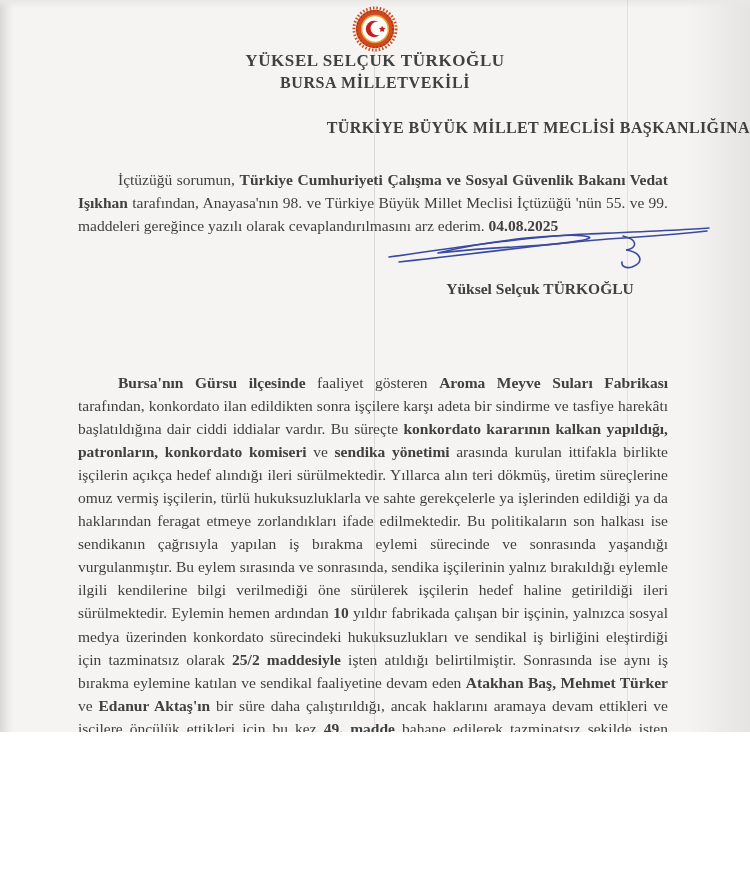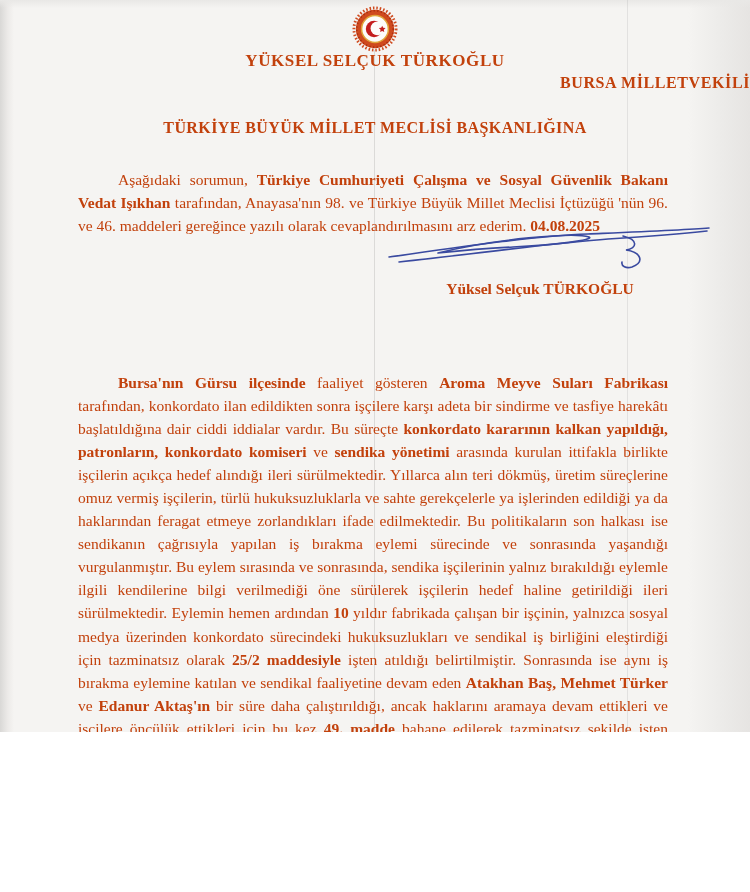--- a/index.html
+++ b/index.html
@@ -1,41 +1,41 @@
 <!DOCTYPE html>
 <html lang="tr"><head>
 <meta charset="utf-8">
 <style>
   html,body{margin:0;padding:0;}
   .page{
     position:relative;
     width:750px;height:732px;
     background:#f5f4f2;
     font-family:"Liberation Serif", serif;
-    color:#c2410c;
+    color:#404040;
     overflow:hidden;
   }
   
   .edge-left{position:absolute;left:0;top:0;bottom:0;width:14px;
     background:linear-gradient(90deg,#d9d8d6 0,#eceae8 55%,rgba(236,234,232,0) 100%);}
   .edge-right{position:absolute;right:0;top:0;bottom:0;width:62px;
     background:linear-gradient(90deg,rgba(233,231,229,0) 0,#ecebe9 55%,#e6e4e2 100%);}
   .edge-top{position:absolute;left:0;right:0;top:0;height:8px;
     background:linear-gradient(180deg,#e9e8e6 0,rgba(233,232,230,0) 100%);}
   .fold{position:absolute;width:1px;background:rgba(150,150,150,.28);}
   .fold.center{left:374px;top:50px;bottom:0;}
   .fold.right{left:627px;top:0;bottom:0;background:rgba(158,158,158,.22);}
 
   .emblem{position:absolute;left:352px;top:6px;width:46px;height:46px;}
 
   .hdr{position:absolute;top:50px;left:0;width:750px;text-align:center;font-weight:bold;}
   .hdr .l1{font-size:17px;letter-spacing:.6px;line-height:22px;}
-  .hdr .l2{font-size:16px;letter-spacing:.6px;line-height:21px;text-align:right;}
+  .hdr .l2{font-size:16px;letter-spacing:.6px;line-height:21px;}
 
-  .salutation{position:absolute;top:119px;left:0;width:750px;text-align:center;
+  .salutation{position:absolute;top:119px;left:0;width:750px;text-align:right;
     font-weight:bold;font-size:16px;letter-spacing:.4px;}
 
   .par{ text-align:justify;font-size:15.5px;line-height:23.1px;text-indent:40px;}
   .intro{position:absolute;top:152px;left:78px;width:590px;}
   .bodypar{position:absolute;top:355px;left:78px;width:590px;}
   .b{font-weight:bold;}
 
   .signature{position:absolute;left:383px;top:221px;width:332px;height:58px;}
   .sigblock{position:absolute;top:278px;left:400px;width:280px;text-align:center;
     font-weight:bold;font-size:15.5px;line-height:21px;}
@@ -63,21 +63,21 @@
     <path d="M31.5 20.5 l1.05 2.25 2.45 .3 -1.8 1.7 .47 2.43 -2.17 -1.2 -2.17 1.2 .47 -2.43 -1.8 -1.7 2.45 -.3 Z" fill="#c41e1e"></path>
   </svg>
 
   <div class="hdr">
     <div class="l1">YÜKSEL SELÇUK TÜRKOĞLU</div>
     <div class="l2">BURSA MİLLETVEKİLİ</div>
   </div>
 
   <div class="salutation">TÜRKİYE BÜYÜK MİLLET MECLİSİ BAŞKANLIĞINA</div>
 
-  <p class="par intro"><span>Aşağıdaki sorumun, </span><span class="b">Türkiye Cumhuriyeti Çalışma ve Sosyal Güvenlik Bakanı Vedat Işıkhan</span><span> tarafından, Anayasa'nın 98. ve Türkiye Büyük Millet Meclisi İçtüzüğü 'nün 96. ve 46. maddeleri gereğince yazılı olarak cevaplandırılmasını arz ederim. </span><span class="b">04.08.2025</span></p>
+  <p class="par intro"><span>İçtüzüğü sorumun, </span><span class="b">Türkiye Cumhuriyeti Çalışma ve Sosyal Güvenlik Bakanı Vedat Işıkhan</span><span> tarafından, Anayasa'nın 98. ve Türkiye Büyük Millet Meclisi İçtüzüğü 'nün 55. ve 99. maddeleri gereğince yazılı olarak cevaplandırılmasını arz ederim. </span><span class="b">04.08.2025</span></p>
 
   <svg class="signature" viewBox="0 0 332 58" aria-hidden="true">
     <g fill="none" stroke="#3a4aa0" stroke-width="1.6" stroke-linecap="round">
       <path d="M6,36 C70,27 150,15 205,13 C252,11 302,9 326,7"></path>
       <path d="M16,41 C90,33 170,22 225,18 C272,15 306,12 324,10"></path>
       <path d="M55,32 C110,18 192,11 206,16 C213,19 170,24 130,26 C100,27.5 74,30 55,32"></path>
       <path d="M240,15 C256,19 254,27 243,29 C258,31 262,41 249,46 C243,48 238,45 239,41"></path>
     </g>
   </svg>
 

